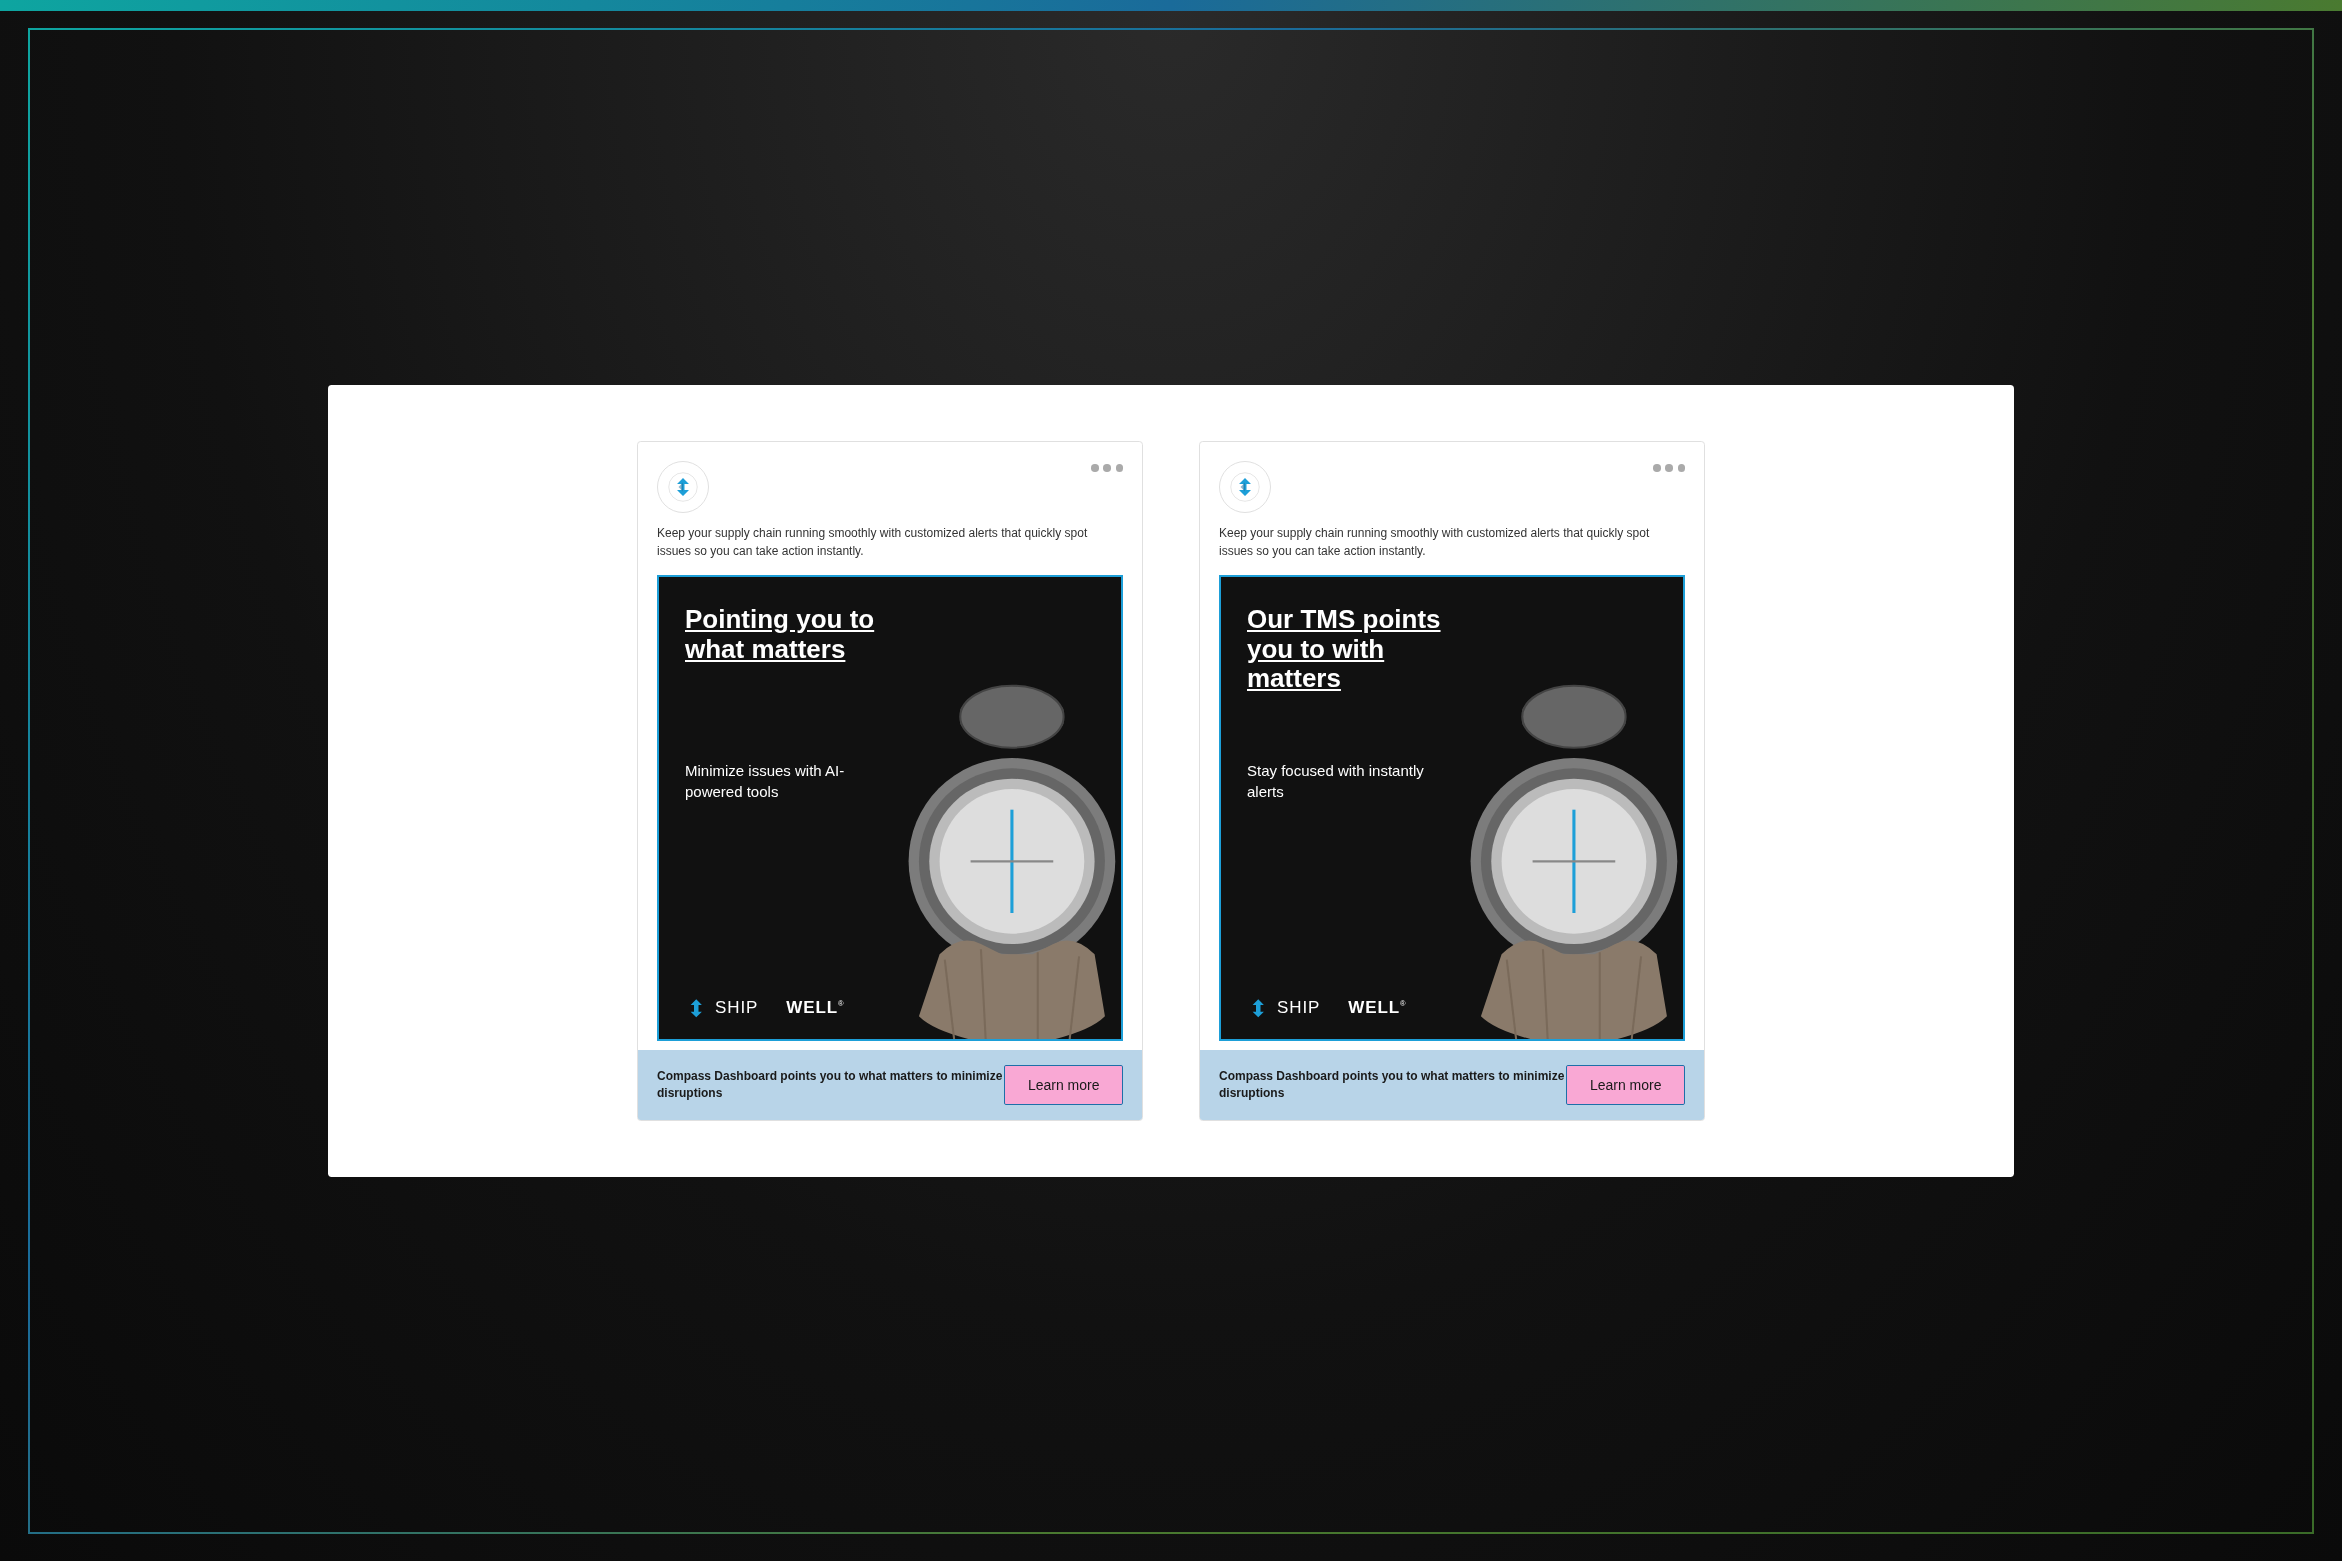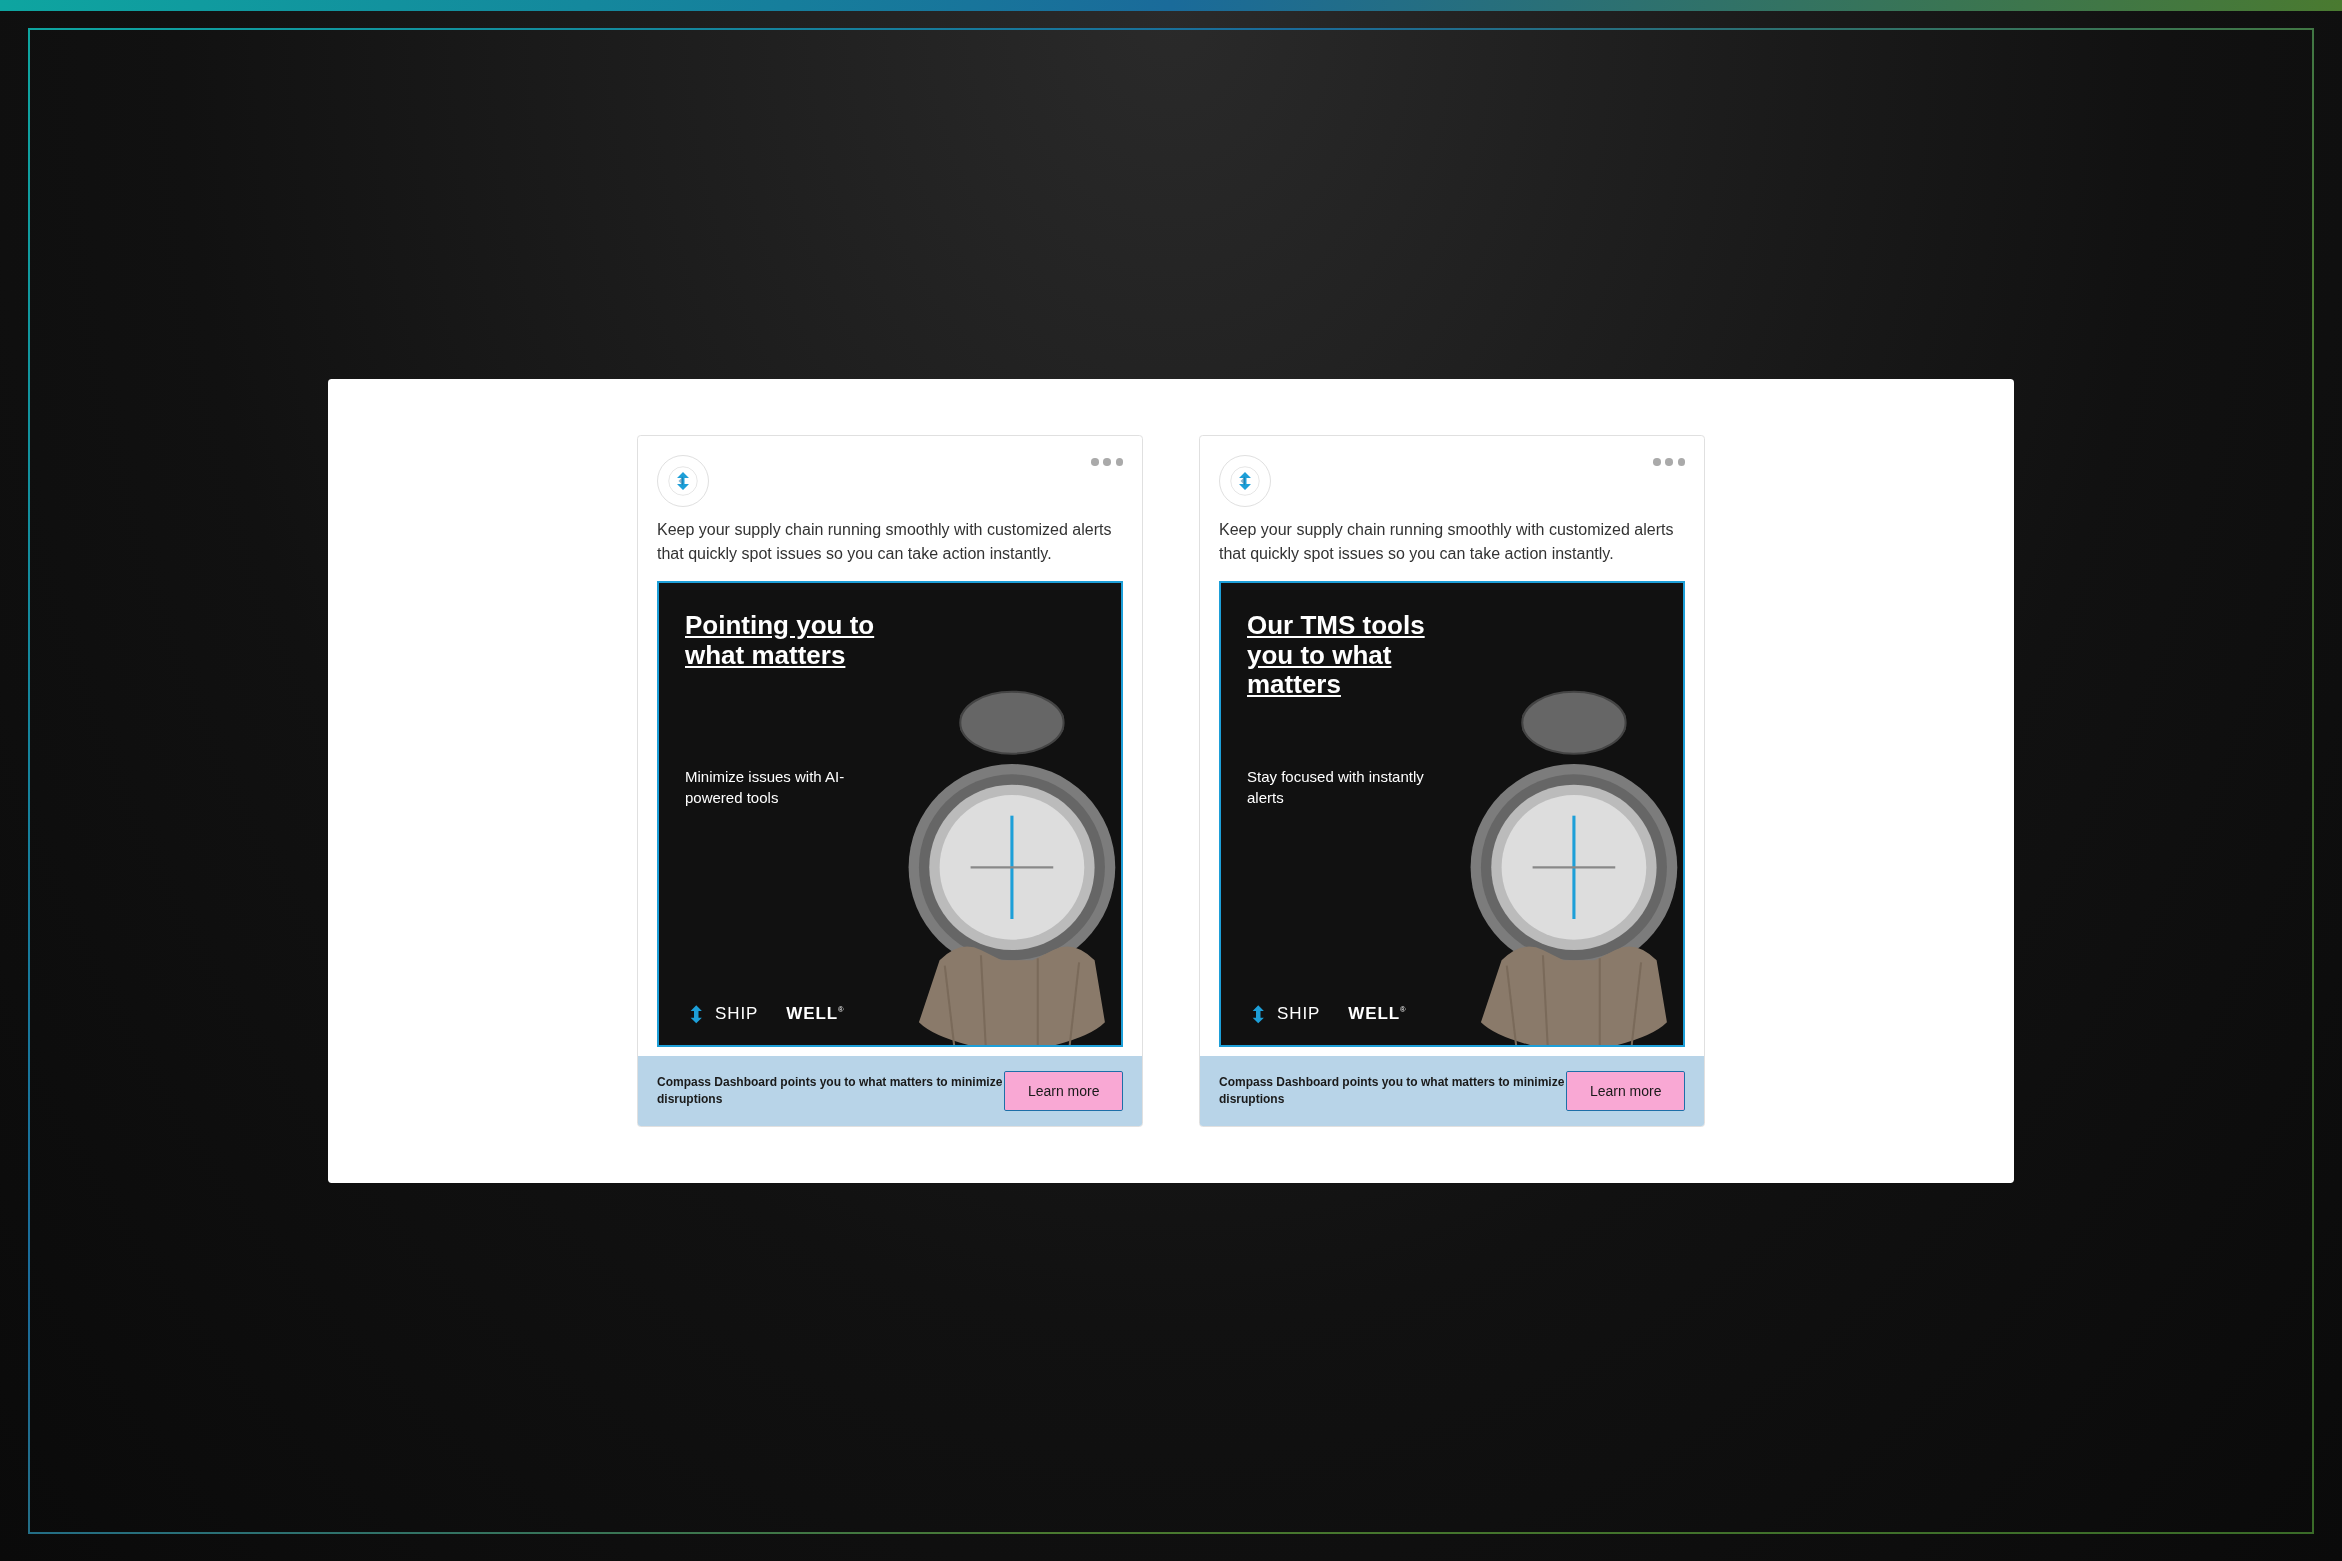--- a/index.html
+++ b/index.html
@@ -104,21 +104,21 @@
 
     .dot {
       width: 7.5px;
       height: 7.5px;
       border-radius: 50%;
       background: #aaa;
     }
 
     .card-description {
       padding: 0 19px 15px;
-      font-size: 16px;
+      font-size: 12px;
       color: #333;
       line-height: 1.5;
     }
 
     
     .ad-image {
       margin: 0 19px;
       background: #1a1a1a;
       position: relative;
       aspect-ratio: 1 / 1;
@@ -306,21 +306,21 @@
       <div class="card-menu-dots">
         <div class="dot"></div>
         <div class="dot"></div>
         <div class="dot"></div>
       </div>
     </div>
     <div class="card-description">Keep your supply chain running smoothly with customized alerts that quickly spot issues so you can take action instantly.</div>
 
     <div class="ad-image">
       <div class="ad-image-inner"></div>
-      <div class="ad-headline">Our TMS tools you to what matters</div>
+      <div class="ad-headline">Our TMS points you to with matters</div>
       <div class="ad-subtext">Stay focused with instantly alerts</div>
 
       <svg class="compass-hand" viewBox="0 0 260 380" xmlns="http://www.w3.org/2000/svg">
         <g transform="translate(10, 60)">
           <ellipse cx="130" cy="130" rx="100" ry="100" fill="#888" opacity="0.9"></ellipse>
           <ellipse cx="130" cy="130" rx="90" ry="90" fill="#666"></ellipse>
           <ellipse cx="130" cy="130" rx="80" ry="80" fill="#bbb"></ellipse>
           <ellipse cx="130" cy="130" rx="70" ry="70" fill="#ddd"></ellipse>
           <line x1="130" y1="80" x2="130" y2="180" stroke="#1d9fd8" stroke-width="3"></line>
           <line x1="90" y1="130" x2="170" y2="130" stroke="#888" stroke-width="2"></line>

